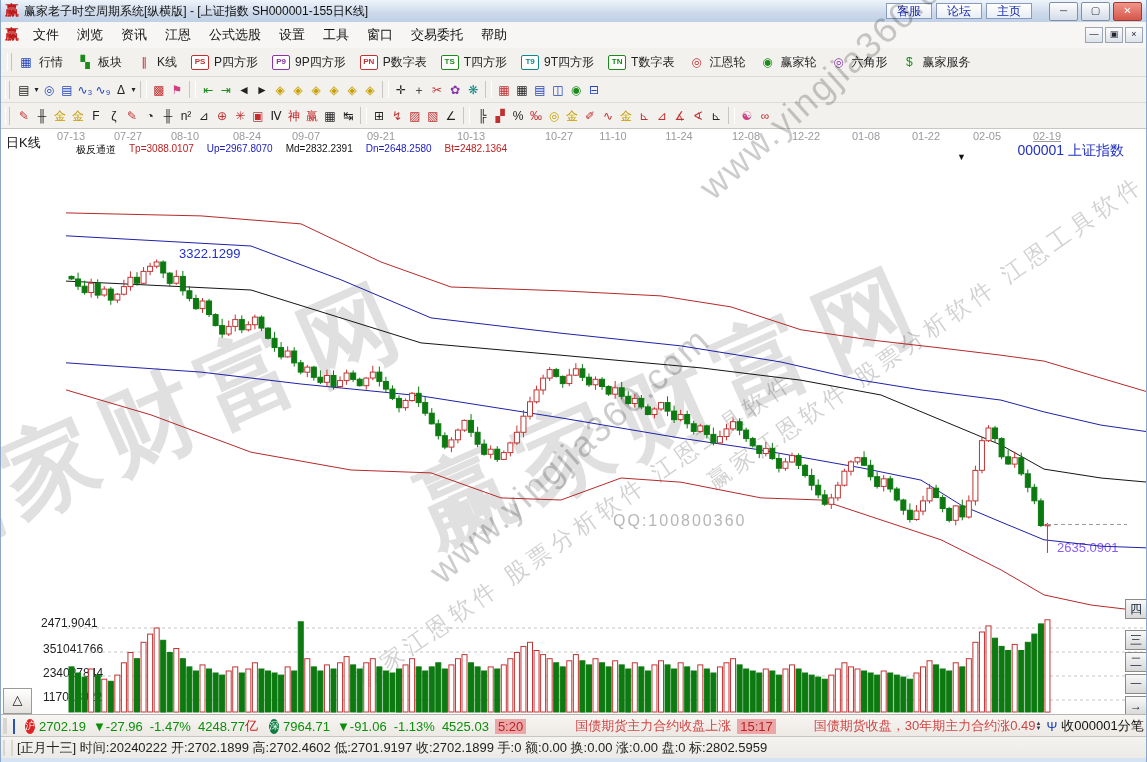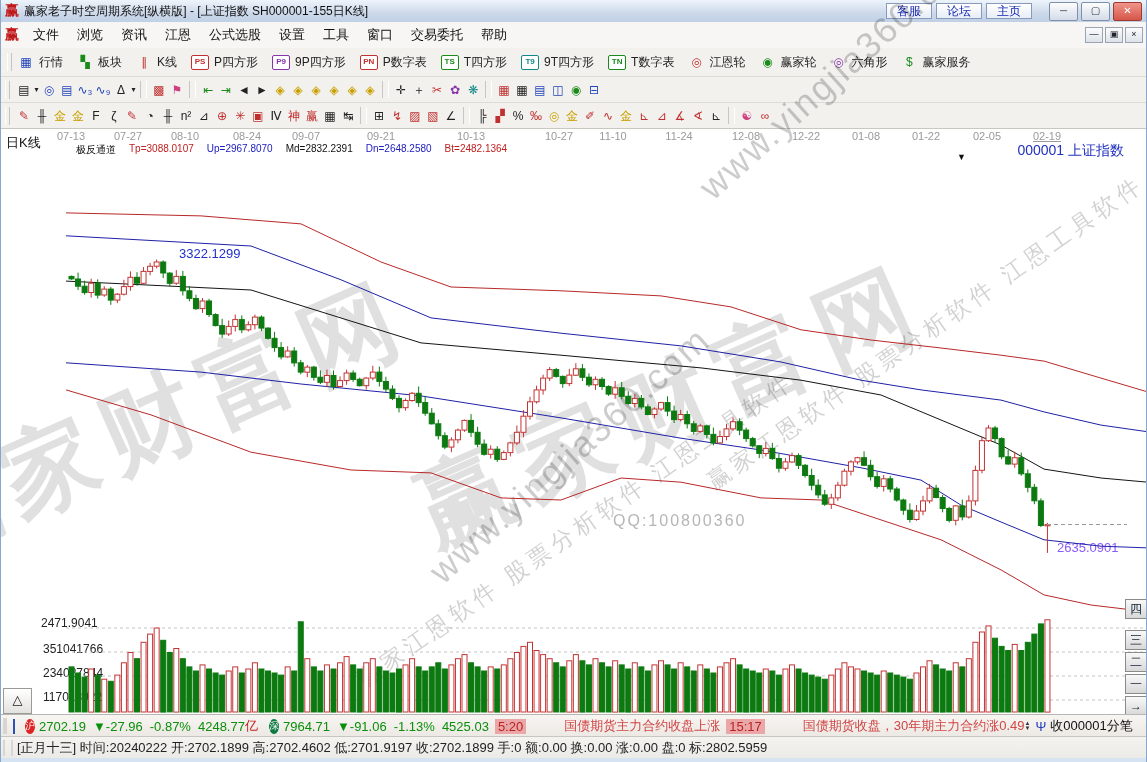--- a/index.html
+++ b/index.html
@@ -810,31 +810,31 @@
     <span class="pane-btn" style="top: 674px;">一</span>
     <span class="pane-btn" style="top: 696px;">→</span>
   </div>
 
 <div class="abs status1">
   <span class="grip"></span>
   <span class="s-ico"></span>
   <span class="badge sh">沪</span>
   <span class="grn sgap">2702.19</span>
   <span class="grn sgap">▼-27.96</span>
-  <span class="grn sgap">-0.87%</span>
+  <span class="grn sgap">-1.47%</span>
   <span class="grn">4248.77</span>
   <span class="red sgap">亿</span>
   <span class="badge sz">深</span>
   <span class="grn sgap">7964.71</span>
   <span class="grn sgap">▼-91.06</span>
   <span class="grn sgap">-1.13%</span>
   <span class="grn">4525.03</span>
   <span style="display:flex;align-items:center;">
 
-      <span style="display:flex;align-items:center;">
+      <span style="display:flex;align-items:center;gap:11px;">
         <span class="tbox">5:20</span>
         <span class="newstxt">国债期货主力合约收盘上涨</span>
       </span>
 
       <span style="display:flex;align-items:center;">
         <span class="tbox">15:17</span>
         <span class="newstxt">国债期货收盘，30年期主力合约涨0.49</span>
       </span>
     </span>
   <span class="right-grp">

